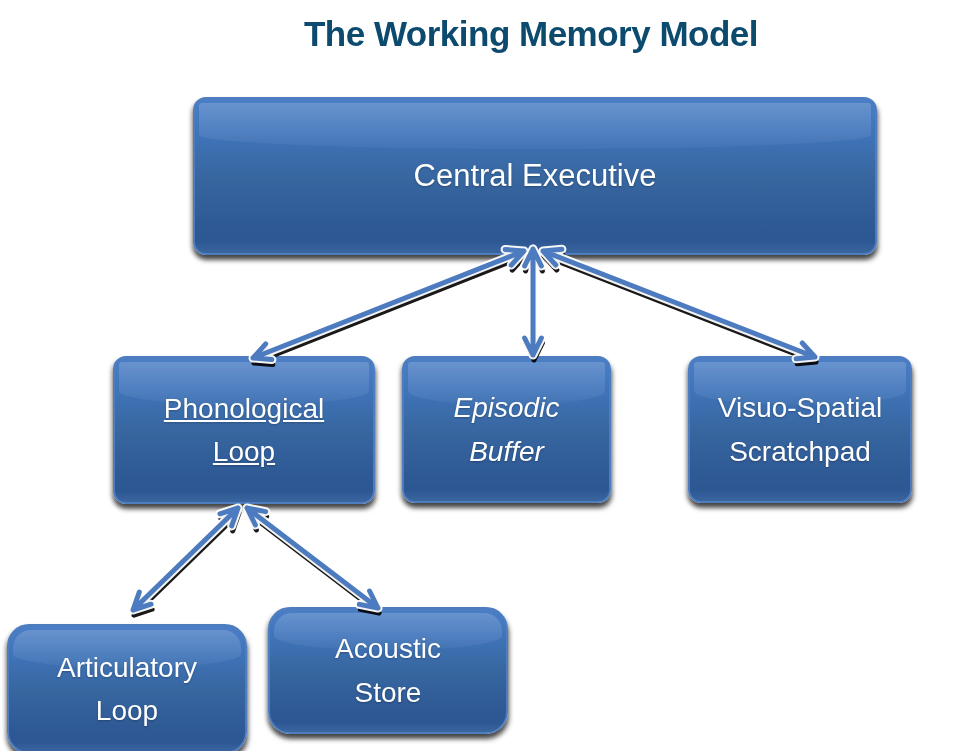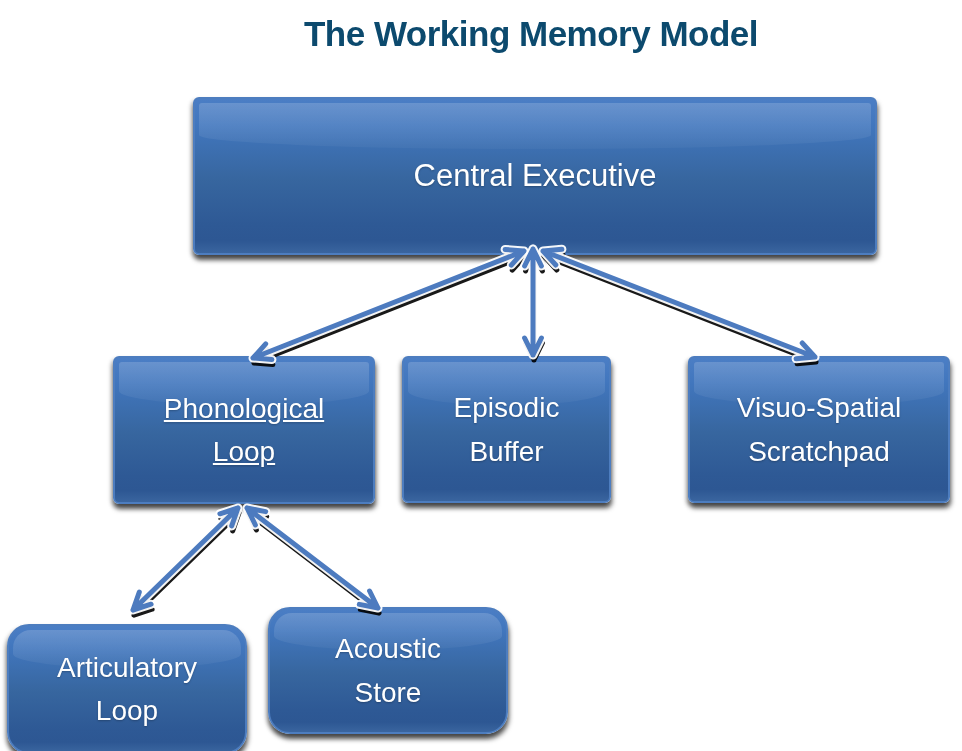--- a/index.html
+++ b/index.html
@@ -28,21 +28,21 @@
     letter-spacing: -0.5px;
   }
   .node {
     position: absolute;
     display: flex;
     align-items: center;
     justify-content: center;
     text-align: center;
     color: #ffffff;
     border: 2px solid #4d7dbf;
-    border-radius: 6px;
+    border-radius: 13px;
     background: linear-gradient(180deg,
       #4b7ec5 0%, #4176bd 18%, #37669f 52%,
       #2e5995 82%, #2d5793 92%, #3a659f 100%);
     box-shadow: 1px 5px 5px rgba(0,0,0,0.65), -2px 3px 4px rgba(0,0,0,0.25);
     box-sizing: border-box;
     z-index: 1;
   }
   
   .node::before {
     content: "";
@@ -61,22 +61,22 @@
   .node .label {
     position: relative;
     white-space: pre-line;
     font-size: 28px;
     line-height: 1.55;
     text-shadow: 0 1px 2px rgba(0,0,0,0.25);
   }
   #node-central-executive { left: 193px; top: 97px;  width: 684px; height: 158px; }
   #node-central-executive .label { font-size: 31px; }
   #node-phonological-loop  { left: 113px; top: 356px; width: 262px; height: 148px; text-decoration: underline; }
-  #node-episodic-buffer    { left: 402px; top: 356px; width: 209px; height: 147px; }
-  #node-visuo-spatial      { left: 688px; top: 356px; width: 262px; height: 147px; }
+  #node-episodic-buffer    { left: 402px; top: 356px; width: 209px; height: 147px; font-style: italic; }
+  #node-visuo-spatial      { left: 688px; top: 356px; width: 224px; height: 147px; }
   #node-articulatory-loop  { left: 7px;   top: 624px; width: 240px; height: 130px; }
   #node-acoustic-store     { left: 268px; top: 607px; width: 240px; height: 127px; }
   .arrows {
     position: absolute;
     inset: 0;
     z-index: 5;
     pointer-events: none;
   }
 </style>
 </head>

